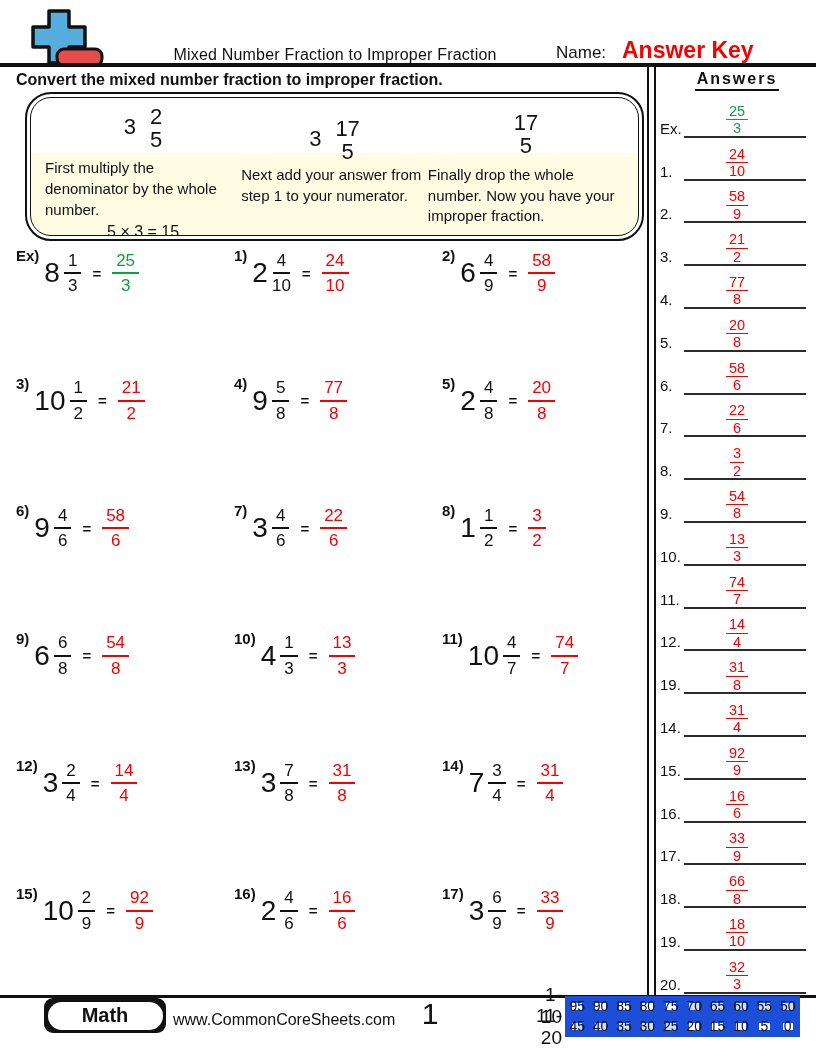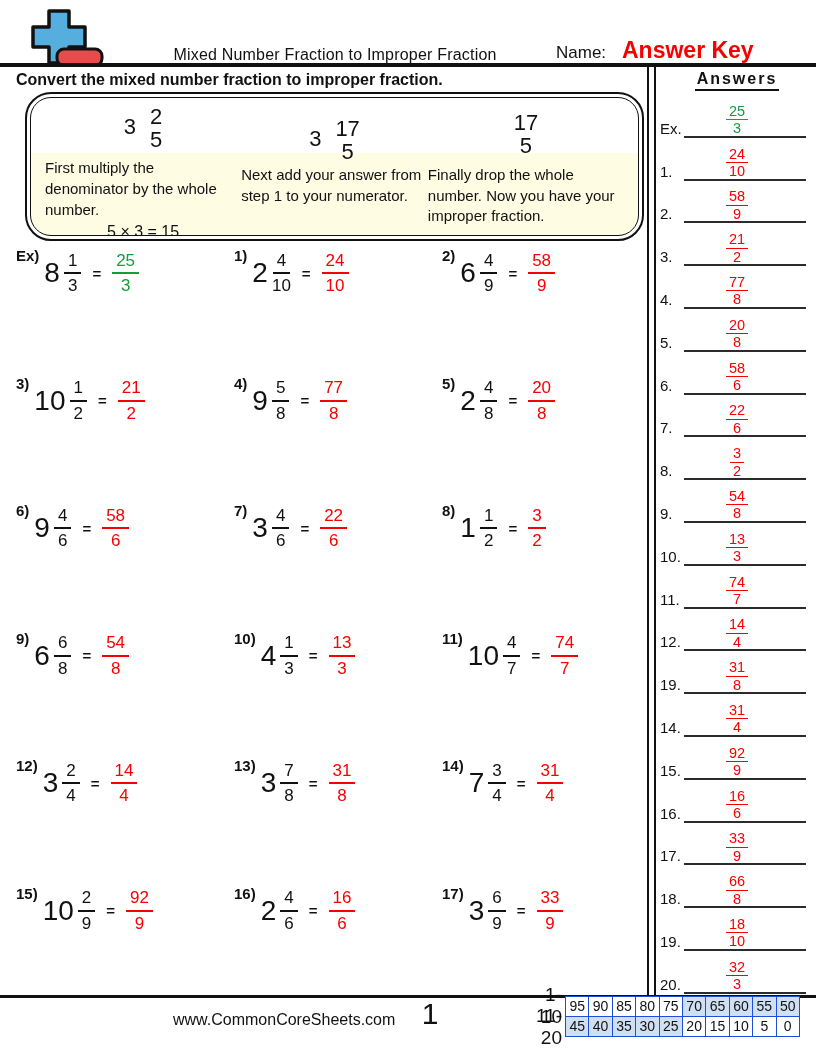--- a/index.html
+++ b/index.html
@@ -65,21 +65,21 @@
   .footer-line { position:absolute; left:0; top:995px; width:816px; height:3px; background:#111; }
   .math-badge { position:absolute; left:44px; top:998px; width:122px; height:35px;
     background:#111; border-radius:9px; padding:3.5px; }
   .math-badge .pill { width:100%; height:100%; background:#fff; border-radius:15px;
     display:flex; align-items:center; justify-content:center; font-size:20px; font-weight:bold; }
   .site-url { position:absolute; left:173px; top:1011px; font-size:16px; }
   .page-number { position:absolute; left:400px; top:997px; width:60px; text-align:center; font-size:30px; }
   .score-grid { position:absolute; left:528px; top:996px; display:flex; flex-direction:column; }
   .score-row { display:flex; align-items:stretch; height:20.5px; }
   .score-label { width:38px; text-align:right; font-size:19px; padding-right:4px; align-self:center; }
-  .score-cell { width:24.4px; border:1px solid #1d4ed8; margin-left:-1px; margin-top:-1px;
+  .score-cell { width:24.4px; border:7px solid #1d4ed8; margin-left:-1px; margin-top:-1px;
     display:flex; align-items:center; justify-content:center; font-size:14px; background:#fff; }
   .score-row:first-child .score-cell { margin-top:0; }
   .score-cell.shaded { background:var(--cellblue); }
 </style>
 </head>
 <body>
 
 <div class="page">
 
   <div class="logo">
@@ -593,20 +593,23 @@
   <div class="arow">
     <span class="a-label">20.</span>
     <span class="afrac red">
       <span class="top a-num">32</span>
       <span class="a-den">3</span>
     </span>
   </div>
 </div>
 
   <div class="footer-line"></div>
+  <div class="math-badge">
+    <div class="pill">Math</div>
+  </div>
   <div class="site-url">www.CommonCoreSheets.com</div>
   <div class="page-number">1</div>
   <div class="score-grid">
   <div class="score-row">
     <span class="score-label s-label">1-10</span>
   <span class="score-cell">95</span>
         <span class="score-cell">90</span>
         <span class="score-cell">85</span>
         <span class="score-cell">80</span>
         <span class="score-cell">75</span>

